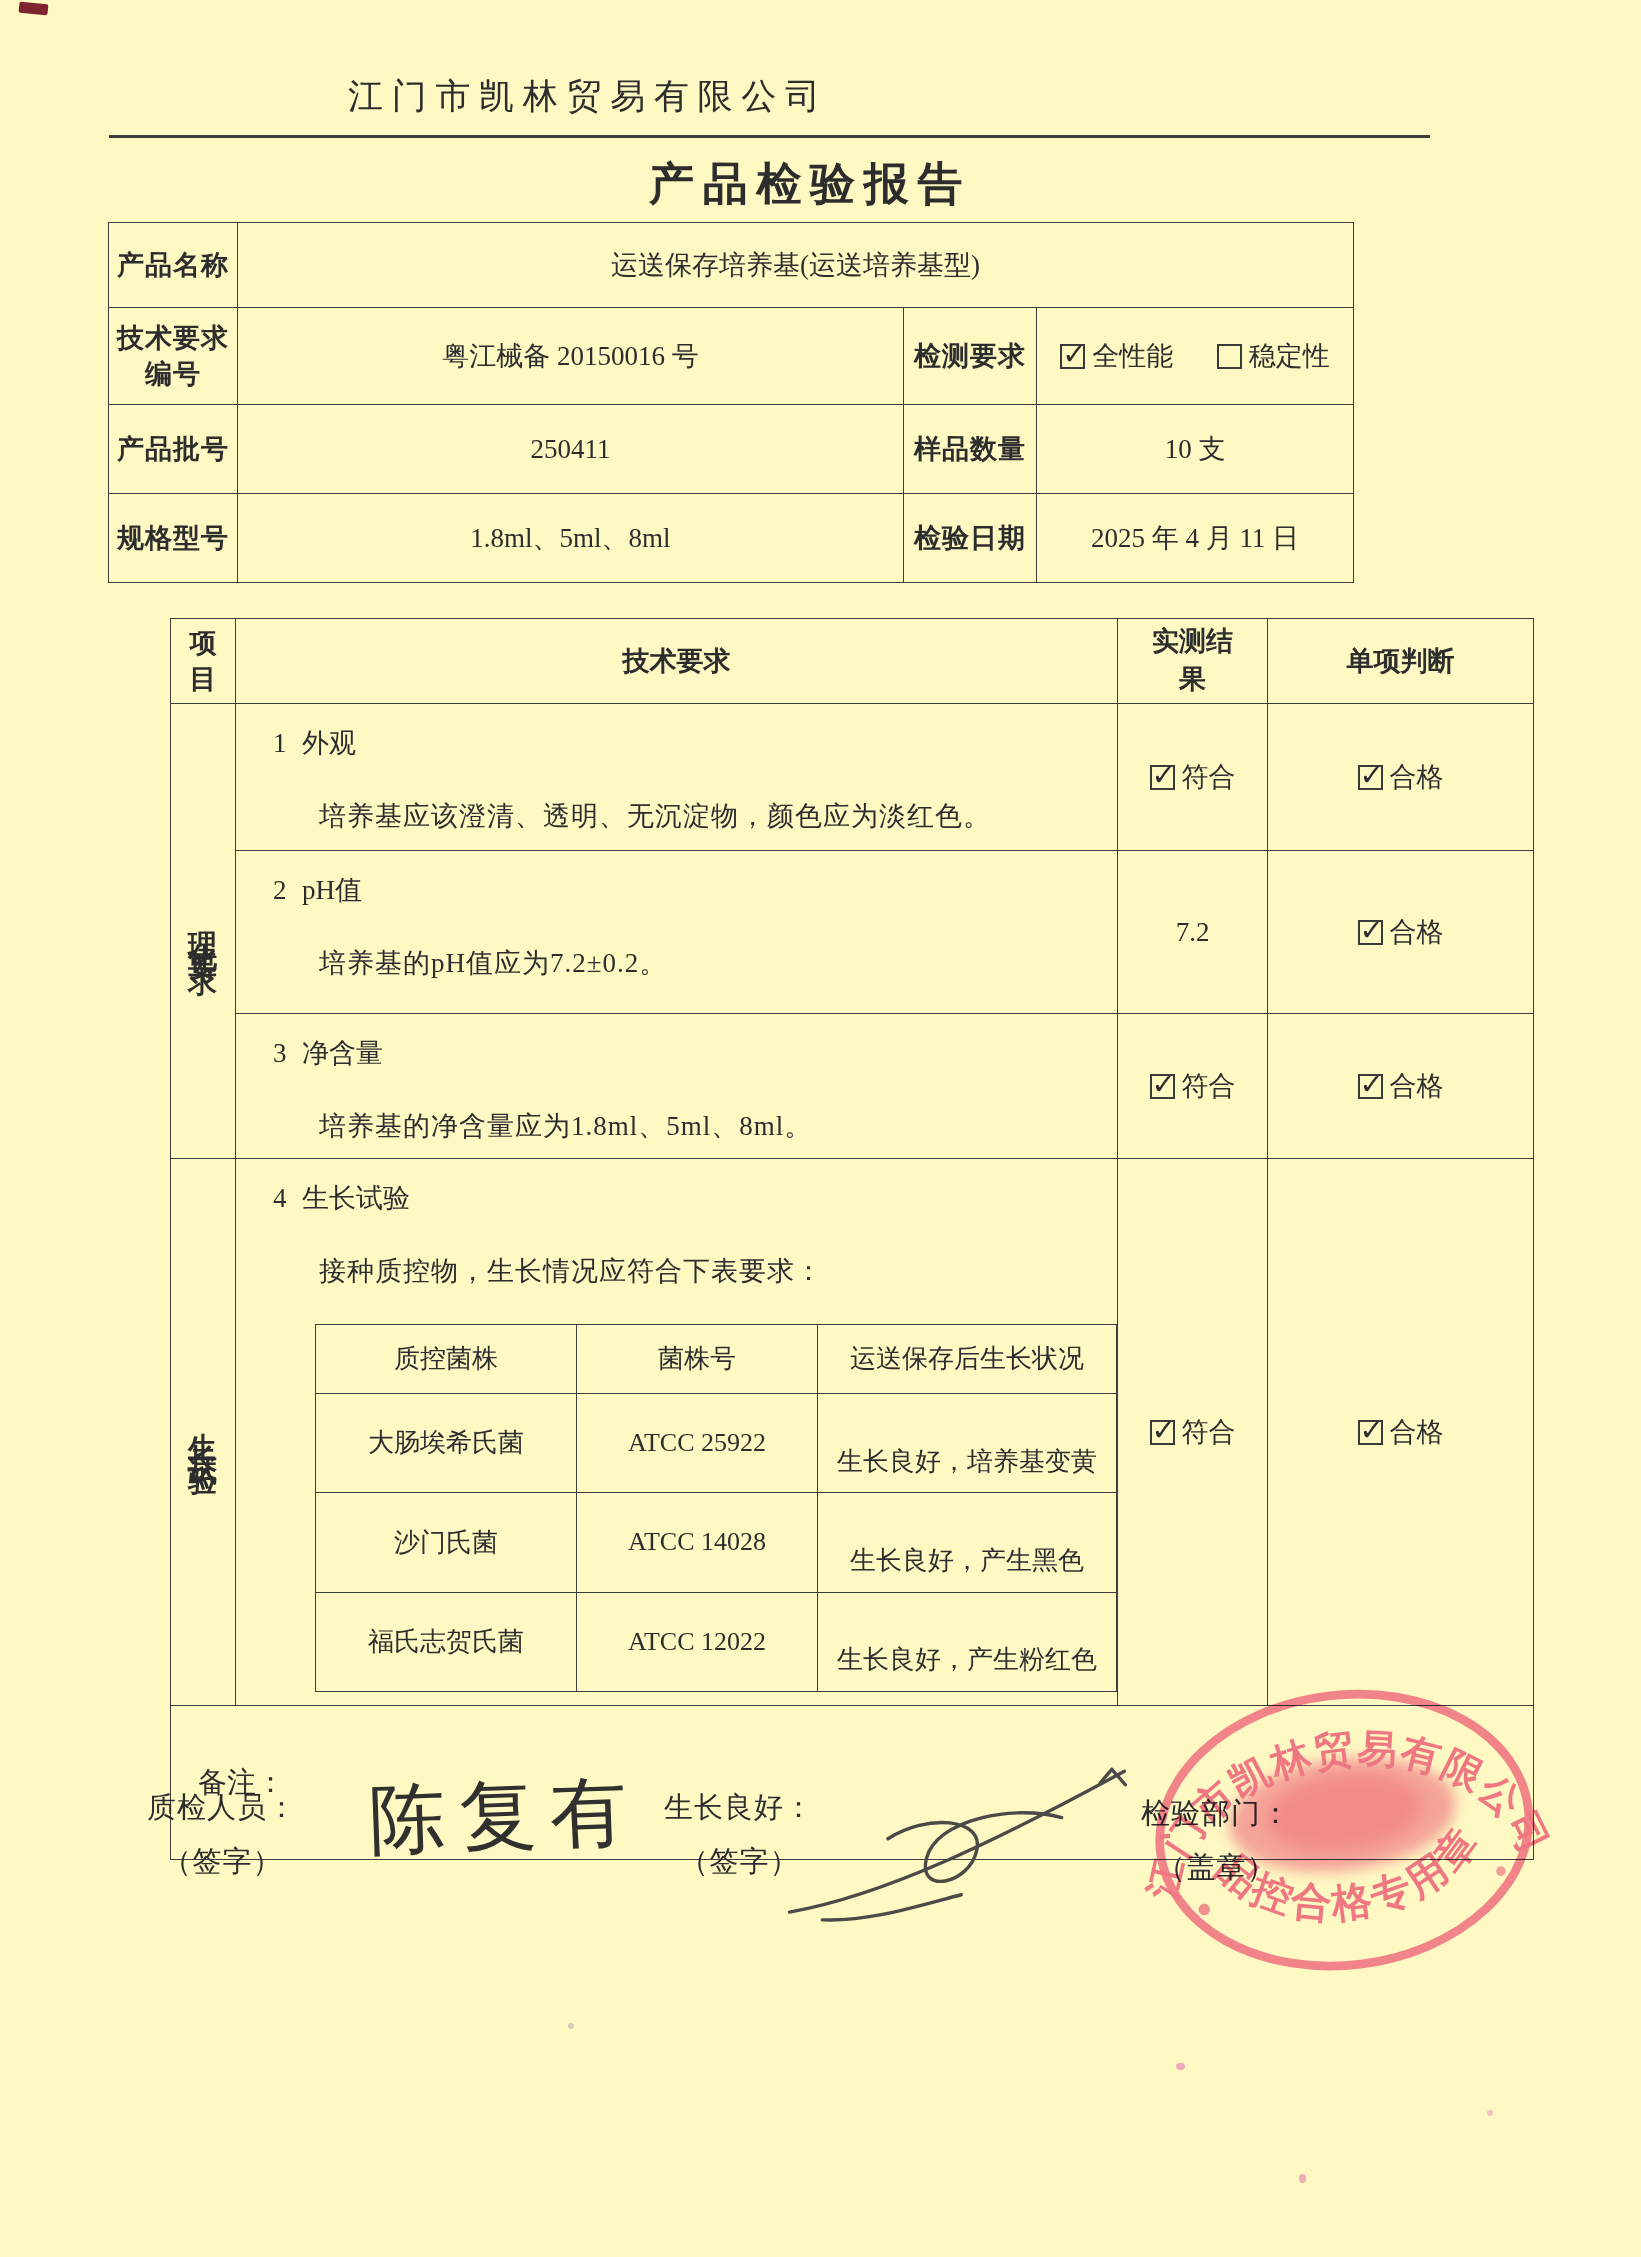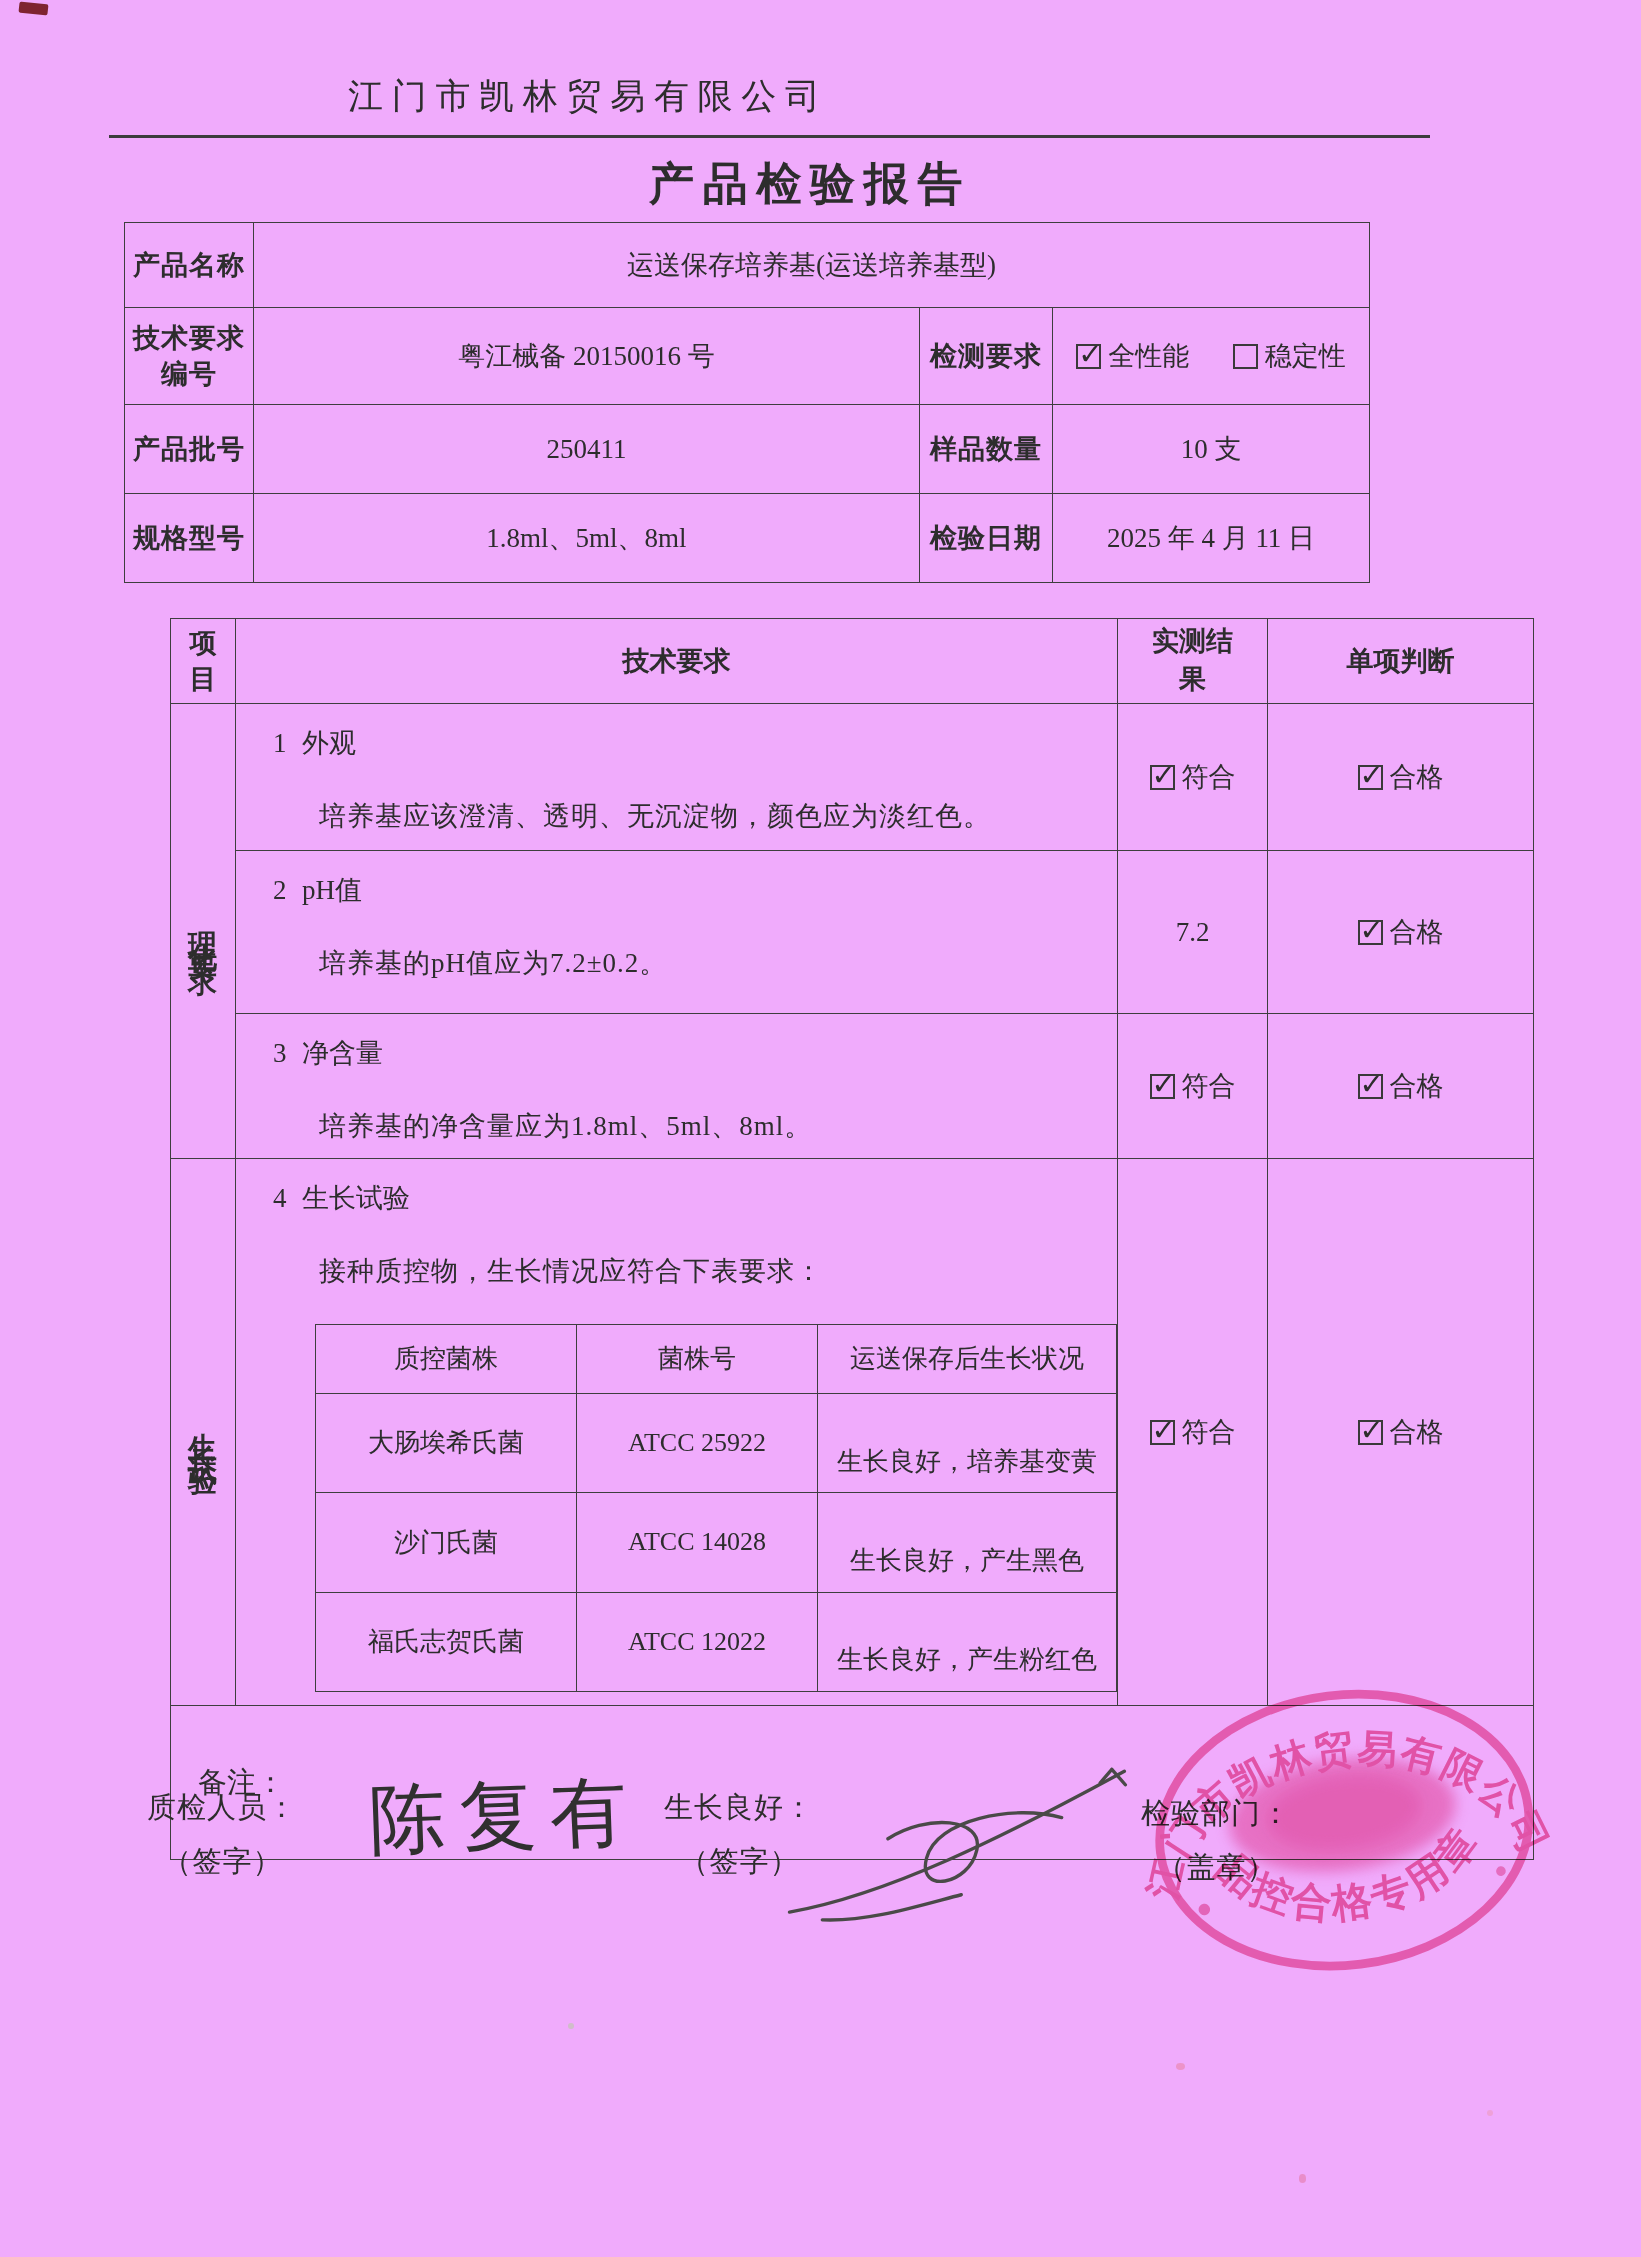--- a/index.html
+++ b/index.html
@@ -1,32 +1,32 @@
 <!DOCTYPE html>
 <html><head>
 <meta charset="utf-8">
 <style>
   html,body{margin:0;padding:0;background:#e9e7e4;}
   .page{
     position:relative;width:1641px;height:2257px;margin:0 auto;
-    background:#f0abfc;color:#2d2d2d;overflow:hidden;
+    background:#fef9c3;color:#2d2d2d;overflow:hidden;
     font-family:"Liberation Serif","DejaVu Serif",serif;
   }
   
   .corner-mark{position:absolute;left:19.3px;top:2.9px;width:29px;height:10.6px;background:#7e2430;transform:rotate(6deg);border-radius:1.9px;}
   .speck{position:absolute;border-radius:50%;}
 
   .company{position:absolute;left:348px;top:73px;font-size:35px;letter-spacing:8.7px;white-space:nowrap;}
   .rule{position:absolute;left:109px;top:135px;width:1321px;height:2.9px;background:#3c3c3c;}
   .title{position:absolute;left:649px;top:154px;font-size:45px;font-weight:bold;letter-spacing:8.7px;white-space:nowrap;}
 
   table{border-collapse:collapse;table-layout:fixed;}
   td,th{border:1.9px solid #3e3e3e;font-size:27px;font-weight:normal;padding:3.9px 7.7px;}
 
-  .t1{position:absolute;left:124px;top:222px;width:1246px;}
+  .t1{position:absolute;left:108px;top:222px;width:1246px;}
   .t1 .c1{width:129px;} .t1 .c2{width:666px;} .t1 .c3{width:133px;} .t1 .c4{width:317px;}
   .t1 tr.r1{height:85px;} .t1 tr.r2{height:97px;margin-left:40px;} .t1 tr.r3{height:89px;} .t1 tr.r4{height:89px;}
   .t1 td{text-align:center;}
   .t1 td.lab{font-weight:bold;letter-spacing:1px;}
 
   .cb{white-space:nowrap;}
   .cb + .cb{margin-left:37px;}
   .box{display:inline-block;width:25px;height:25px;border:2.9px solid #3a3a3a;vertical-align:-3.9px;margin-right:6.8px;position:relative;box-sizing:border-box;}
   .box .tick{position:absolute;left:0px;top:-8.7px;font-size:29px;font-family:"DejaVu Sans",sans-serif;color:#2d2d2d;}
 

